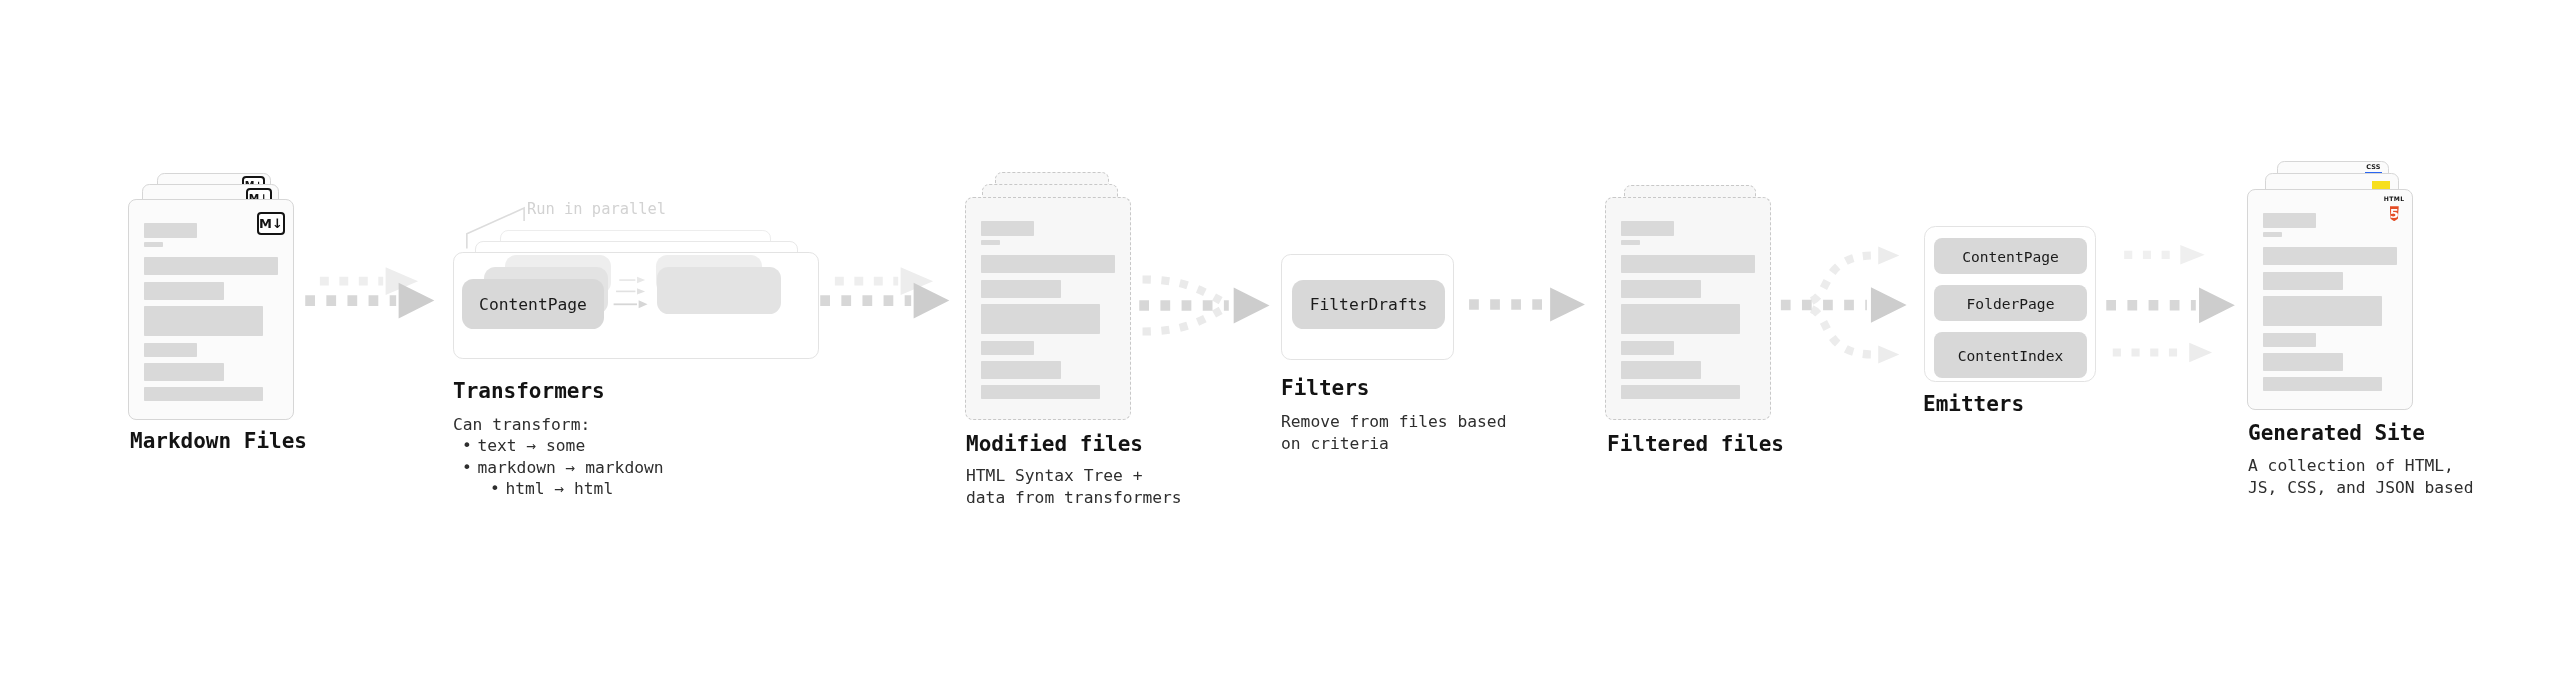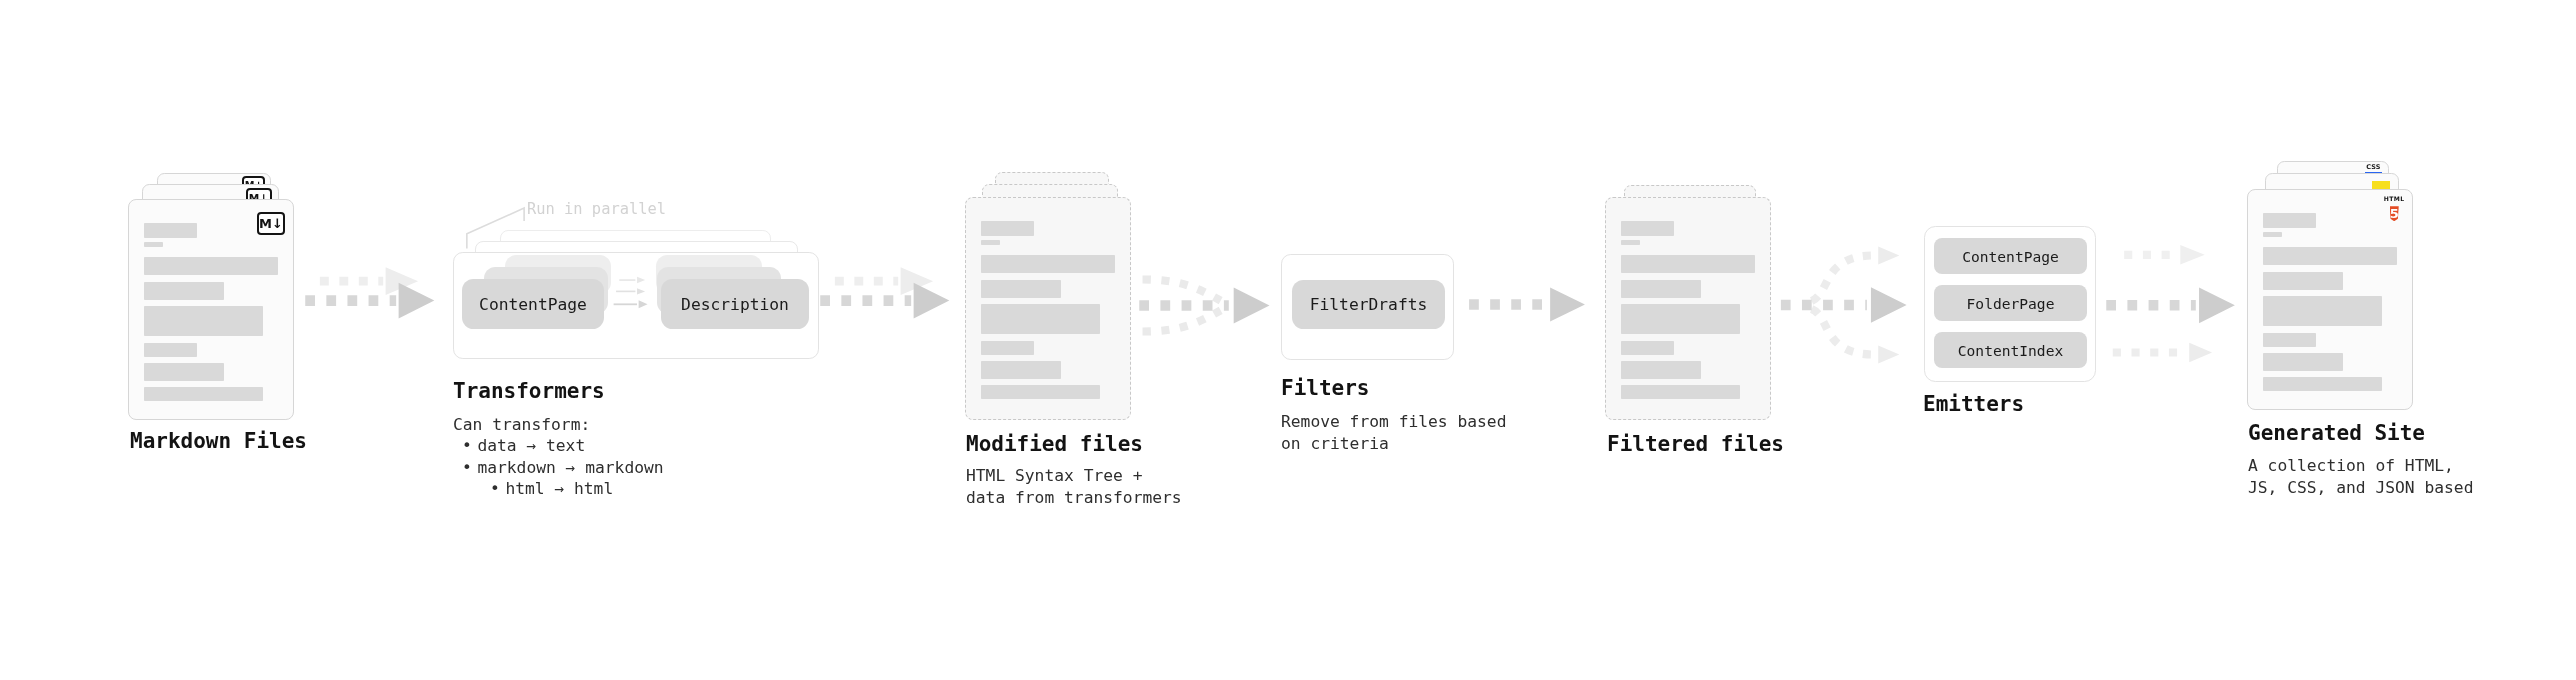--- a/index.html
+++ b/index.html
@@ -90,34 +90,33 @@
     <polyline points="73,26 73,10 2,42 2,60" fill="none" stroke="#dcdcdc" stroke-width="2"></polyline>
   </svg>
   <div class="annotation" style="left:527px;top:200px;">Run in parallel</div>
 
   <div class="pill l3" style="left:505px;top:255px;width:106px;height:39px;"></div>
   <div class="pill l2" style="left:484px;top:267px;width:124px;height:47px;"></div>
   <div class="pill" style="left:462px;top:279px;width:142px;height:50px;">ContentPage</div>
 
   <div class="pill l3" style="left:656px;top:255px;width:106px;height:39px;"></div>
   <div class="pill l2" style="left:657px;top:267px;width:124px;height:47px;"></div>
-  <div class="pill" style="left:661px;top:279px;width:148px;height:50px;">Description</div>
 
   <svg class="arrow" style="left:612px;top:275px;" width="42" height="36" viewBox="0 0 52 44">
     <line x1="9" y1="6" x2="29" y2="6" stroke="#e7e7e7" stroke-width="2"></line>
       <polygon points="31,2 41,6 31,10" fill="#e7e7e7"></polygon>
     <line x1="5" y1="20" x2="29" y2="20" stroke="#e1e1e1" stroke-width="2"></line>
       <polygon points="31,16 41,20 31,24" fill="#e1e1e1"></polygon>
     <line x1="2" y1="36" x2="31" y2="36" stroke="#d6d6d6" stroke-width="2.2"></line>
       <polygon points="33,31 44,36 33,41" fill="#d6d6d6"></polygon>
   </svg>
 
   <div class="h-title" style="left:453px;top:379px;">Transformers</div>
   <div class="subtitle" style="left:453px;top:414px;">Can transform:</div>
-  <div class="bullet-row" style="left:462px;top:436px;"><span class="b">•</span><span>data → text</span></div>
+  <div class="bullet-row" style="left:462px;top:436px;"><span class="b">•</span><span>text → some</span></div>
   <div class="bullet-row" style="left:462px;top:458px;"><span class="b">•</span><span>markdown → markdown</span></div>
   <div class="bullet-row" style="left:462px;top:479px;margin-left:28px;"><span class="b">•</span><span>html → html</span></div>
 
   <svg class="arrow" style="left:817px;top:260px;" width="138" height="65" viewBox="0 0 170 80">
     <line x1="22" y1="26" x2="100" y2="26" stroke="#eeeeee" stroke-width="11" stroke-dasharray="11 13"></line>
     <polygon points="103,9 143,26 103,43" fill="#ededed"></polygon>
     <line x1="4" y1="50" x2="116" y2="50" stroke="#d7d7d7" stroke-width="13" stroke-dasharray="12 14"></line>
     <polygon points="119,28 163,50 119,72" fill="#cdcdcd"></polygon>
   </svg>
 
@@ -177,21 +176,21 @@
     <polygon points="126,8 152,19 126,30" fill="#ececec"></polygon>
     <path d="M 44 85 C 62 93 60 120 84 133 C 94 139 106 141 122 141" fill="none" stroke="#ececec" stroke-width="10" stroke-dasharray="10 12"></path>
     <polygon points="126,130 152,141 126,152" fill="#ececec"></polygon>
     <line x1="6" y1="80" x2="112" y2="80" stroke="#d7d7d7" stroke-width="13" stroke-dasharray="12 14"></line>
     <polygon points="117,58 161,80 117,102" fill="#cdcdcd"></polygon>
   </svg>
 
   <div class="box" style="left:1924px;top:226px;width:172px;height:156px;border-radius:11.4px;"></div>
   <div class="pill small" style="left:1934px;top:238px;width:153px;height:36px;">ContentPage</div>
   <div class="pill small" style="left:1934px;top:285px;width:153px;height:36px;">FolderPage</div>
-  <div class="pill small" style="left:1934px;top:332px;width:153px;height:36px;">ContentIndex</div>
+  <div class="pill small" style="left:1934px;top:332px;width:153px;height:46px;">ContentIndex</div>
   <div class="h-title" style="left:1923px;top:392px;">Emitters</div>
 
   <svg class="arrow" style="left:2103px;top:236px;" width="140" height="137" viewBox="0 0 172 168">
     <line x1="26" y1="23" x2="92" y2="23" stroke="#f0f0f0" stroke-width="10" stroke-dasharray="10 13"></line>
     <polygon points="95,11 125,23 95,35" fill="#efefef"></polygon>
     <line x1="4" y1="85" x2="114" y2="85" stroke="#d7d7d7" stroke-width="13" stroke-dasharray="12 14"></line>
     <polygon points="118,63 162,85 118,107" fill="#cdcdcd"></polygon>
     <line x1="12" y1="143" x2="102" y2="143" stroke="#ededed" stroke-width="10" stroke-dasharray="10 13"></line>
     <polygon points="106,131 134,143 106,155" fill="#ececec"></polygon>
   </svg>

